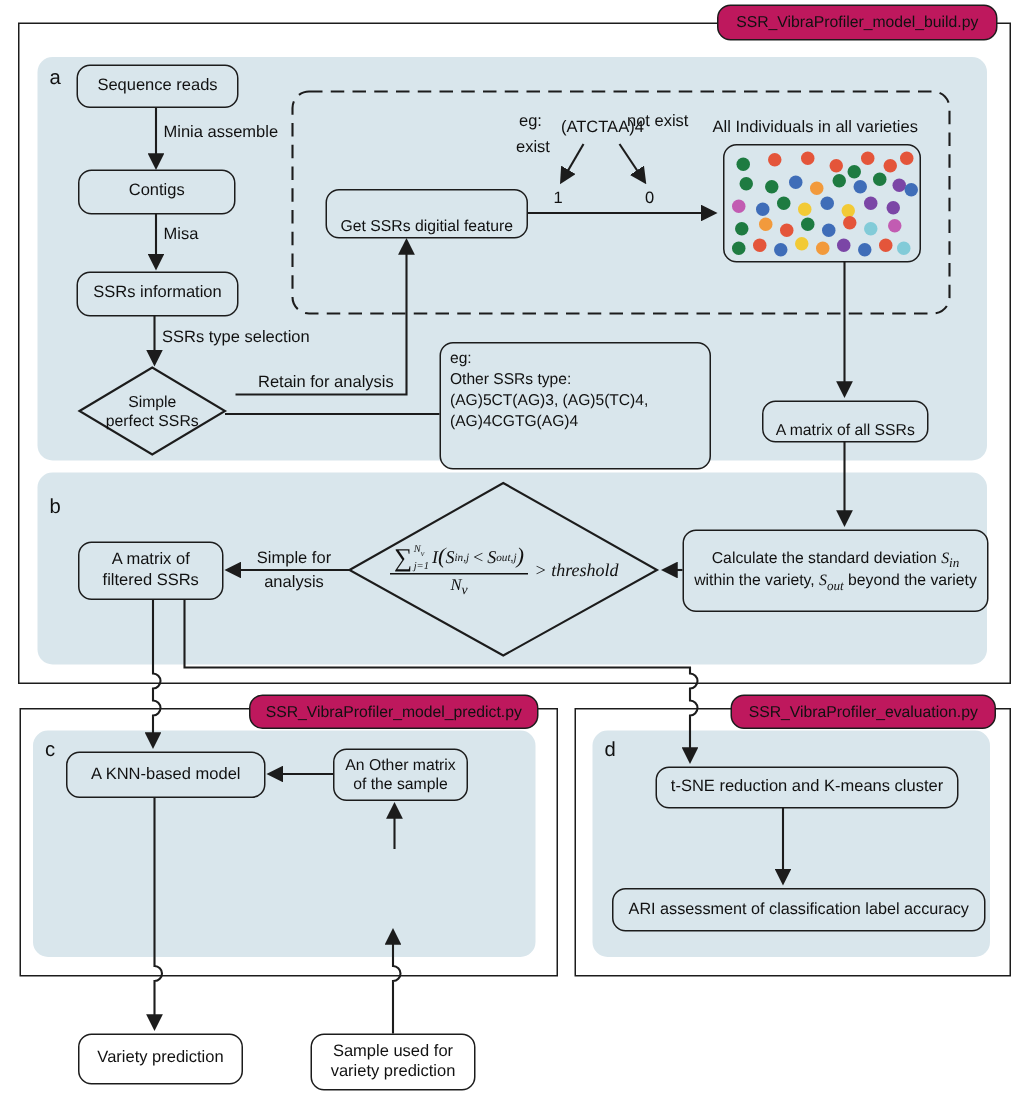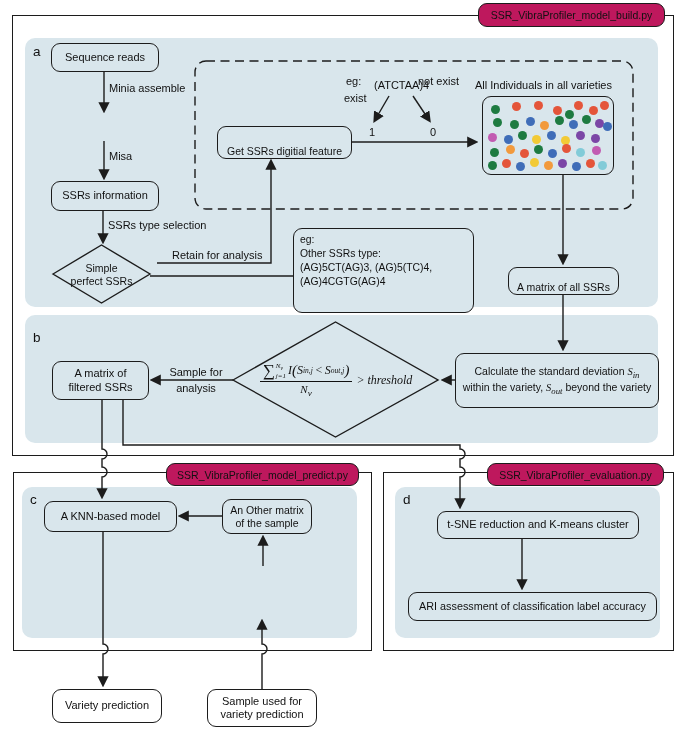--- a/index.html
+++ b/index.html
@@ -98,20 +98,23 @@
 
   <div class="plabel" style="left:33px;top:44px;">a</div>
   <div class="plabel" style="left:33px;top:330px;">b</div>
   <div class="plabel" style="left:30px;top:492px;">c</div>
   <div class="plabel" style="left:403px;top:492px;">d</div>
 
   <div class="node" style="left:51px;top:43px;width:106px;height:27px;">
     <span>Sequence reads</span>
   </div>
   <div class="lbl" style="left:109px;top:82px;">Minia assemble</div>
+  <div class="node" style="left:52px;top:113px;width:103px;height:28px;">
+    <span>Contigs</span>
+  </div>
   <div class="lbl" style="left:109px;top:150px;">Misa</div>
   <div class="node" style="left:51px;top:181px;width:106px;height:28px;">
     <span>SSRs information</span>
   </div>
   <div class="lbl" style="left:108px;top:219px;">SSRs type selection</div>
 
   <div class="abs center" style="left:56px;top:262px;width:91px;height:25px;flex-direction:column;font-size:10.5px;line-height:1.15;z-index:5;">
     <span>Simple</span>
     <span>perfect SSRs</span>
   </div>
@@ -182,21 +185,21 @@
   </div>
 
   <div class="node small2" style="left:508px;top:267px;width:109px;height:26px;">
     <span>A matrix of all SSRs</span>
   </div>
 
   <div class="node" style="left:52px;top:361px;width:95px;height:37px;">
     <span>A matrix of</span>
     <span>filtered SSRs</span>
   </div>
-  <div class="lbl" style="left:166px;top:366px;width:60px;text-align:center;">Sample for</div>
+  <div class="lbl" style="left:166px;top:366px;width:60px;text-align:center;">Simple for</div>
   <div class="lbl" style="left:166px;top:382px;width:60px;text-align:center;">analysis</div>
 
   <div class="formula" style="left:248px;top:354px;width:176px;height:52px;">
     <span class="frac">
       <span class="num">
         <span class="sigma">∑</span>
         <span class="limits">
           <span><span>N</span><sub>v</sub></span>
           <span>j=1</span>
         </span>

